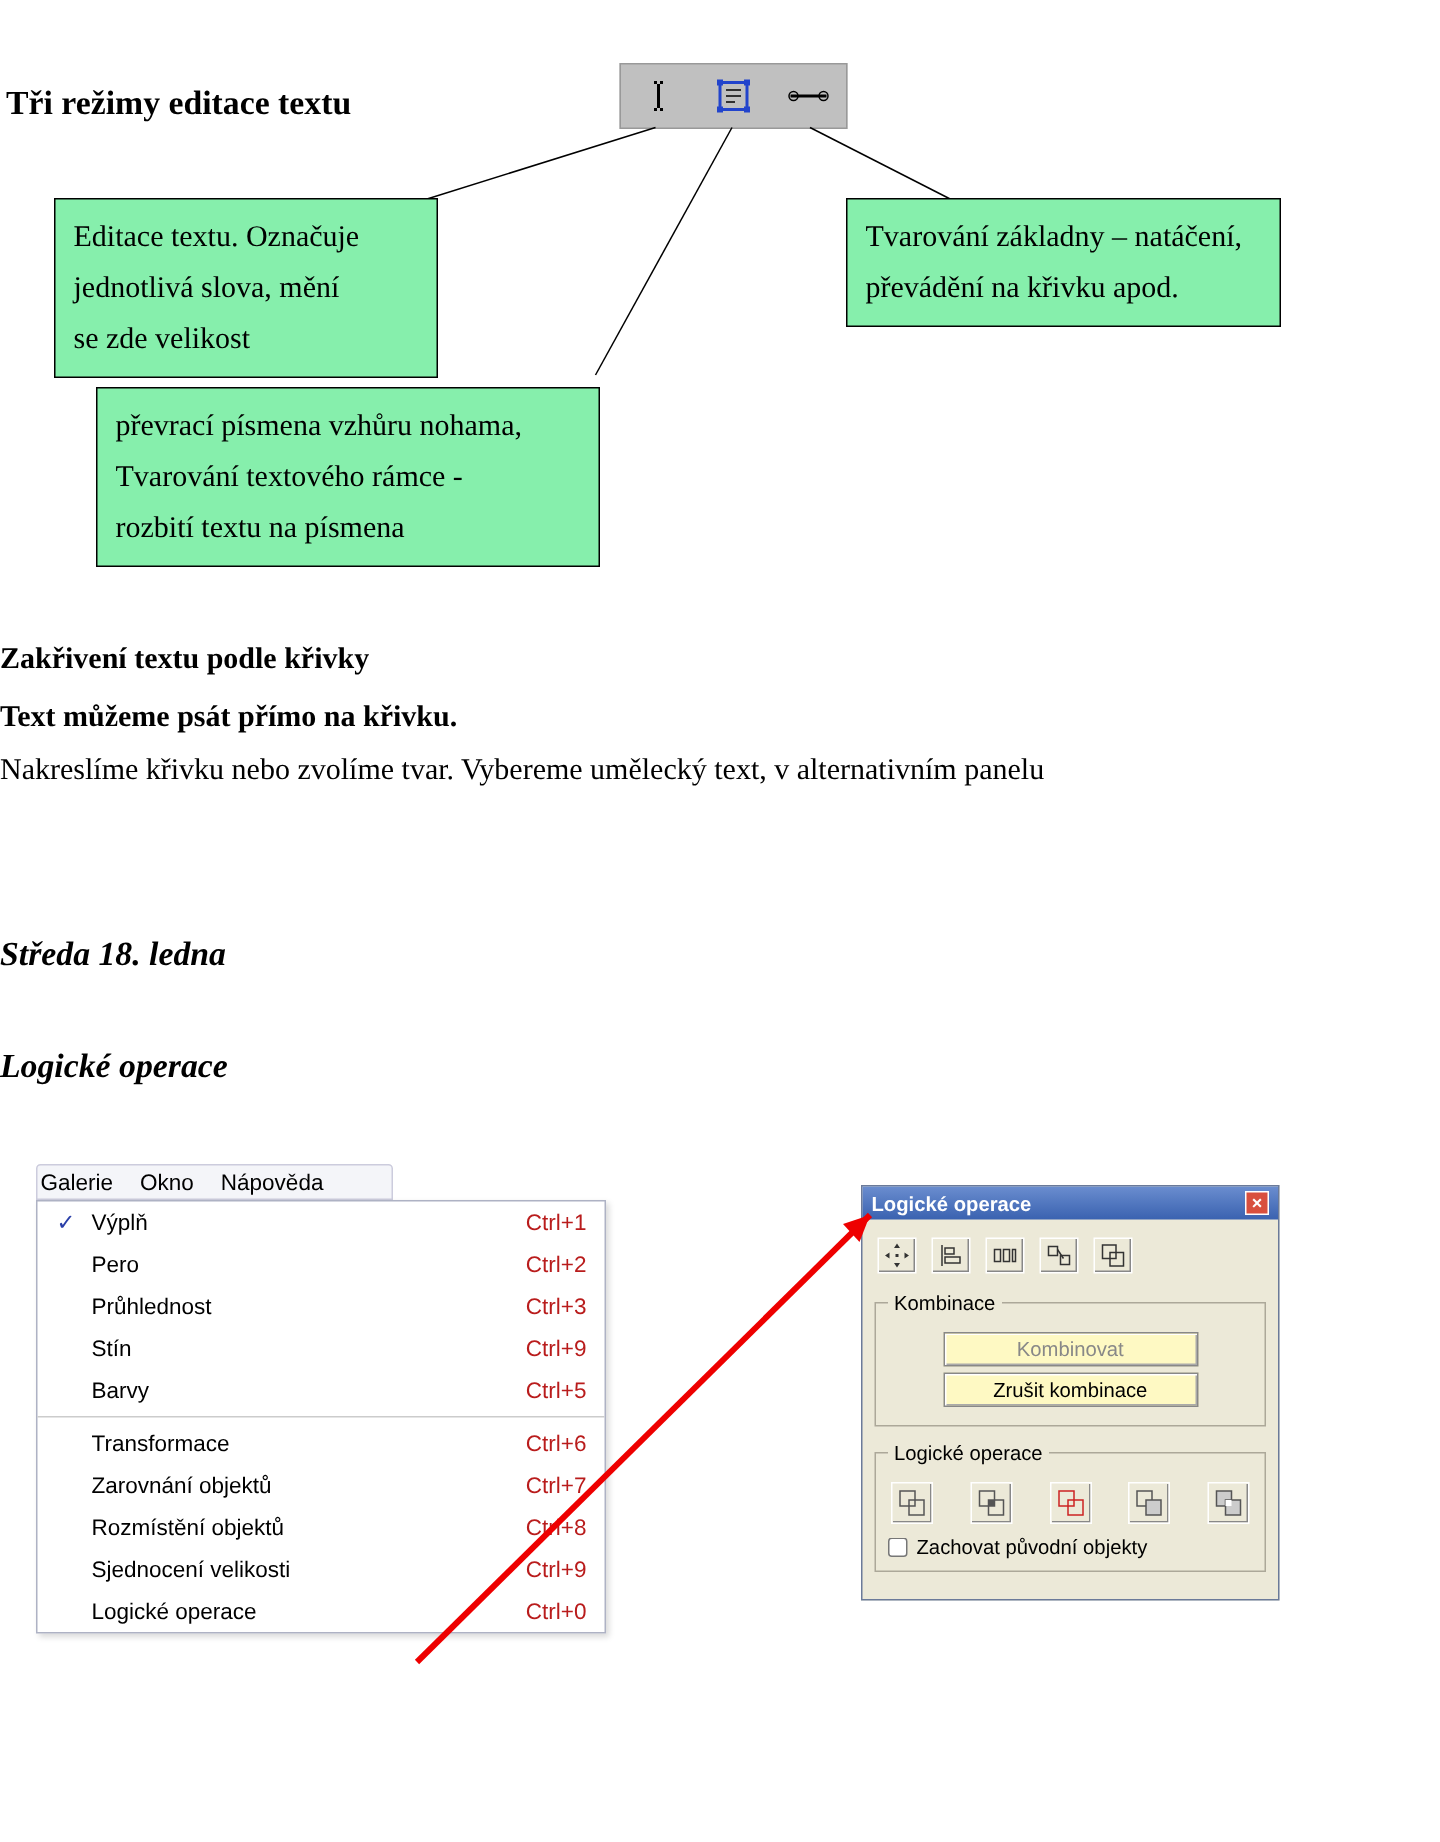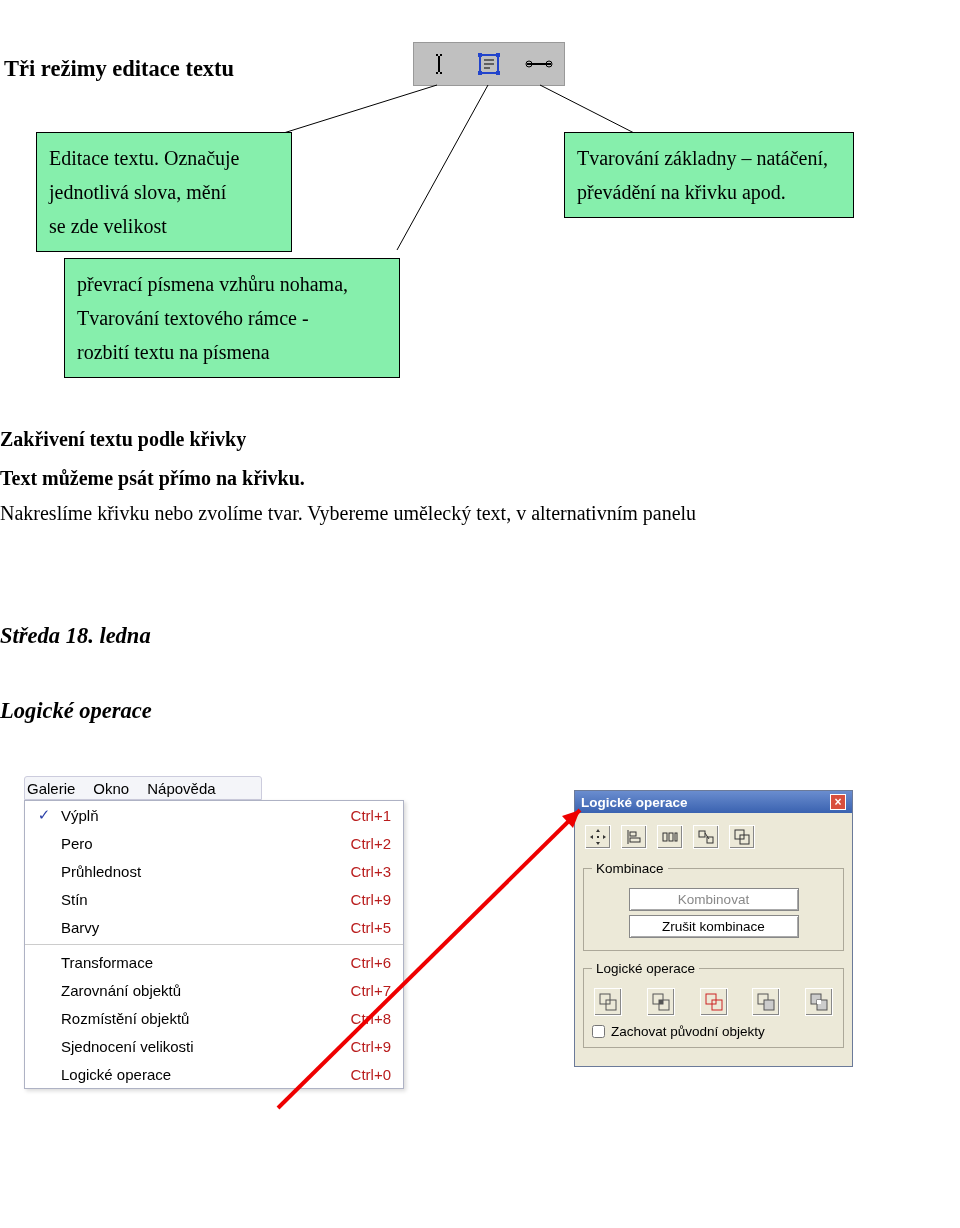--- a/index.html
+++ b/index.html
@@ -71,21 +71,21 @@
     width: 26px; height: 24px; background: #ece9d8;
     display: flex; align-items: center; justify-content: center;
     border: 1px solid #fff; box-shadow: inset -1px -1px 0 #888;
   }
   .dialog fieldset {
     border: 1px solid #aca899; margin: 4px 0 10px 0; padding: 8px;
   }
   .dialog legend { padding: 0 4px; }
   .dialog .btn {
     display: block; width: 170px; margin: 4px auto; padding: 3px 0;
-    text-align: center; border: 1px solid #888; background: #ffffff;
+    text-align: center; border: 1px solid #888; background: #fef9c3;
     box-shadow: inset 1px 1px 0 #fff, inset -1px -1px 0 #aaa;
   }
   .dialog .btn.disabled { color: #888; }
   .dialog .oprow {
     display: flex; gap: 10px; justify-content: space-between; padding: 4px 2px;
   }
   .dialog .oprow .op {
     width: 28px; height: 28px; background: #ece9d8;
     border: 1px solid #fff; box-shadow: inset -1px -1px 0 #888;
     display: flex; align-items: center; justify-content: center;

